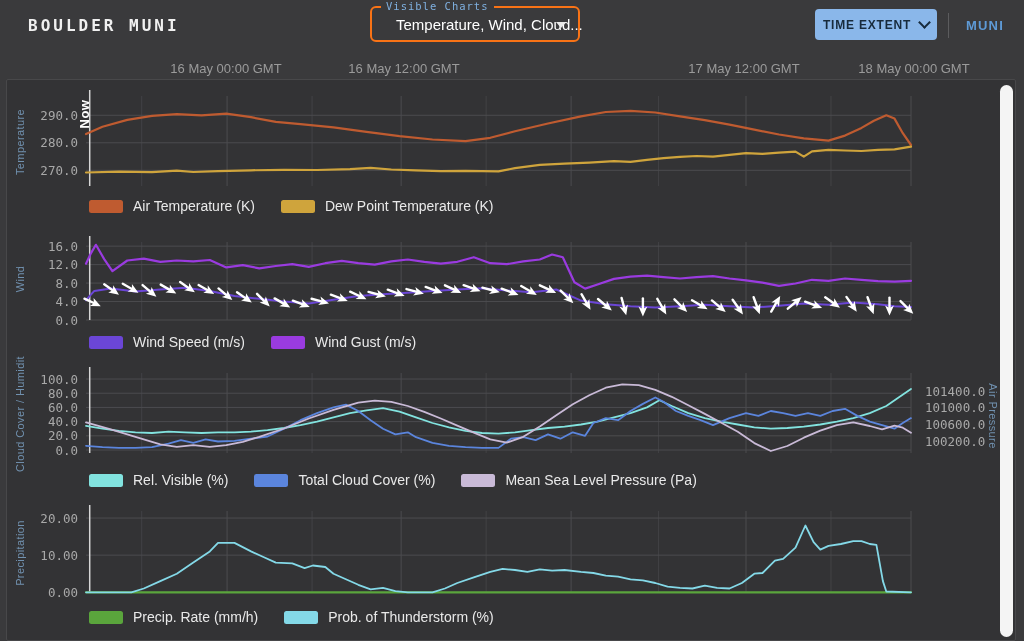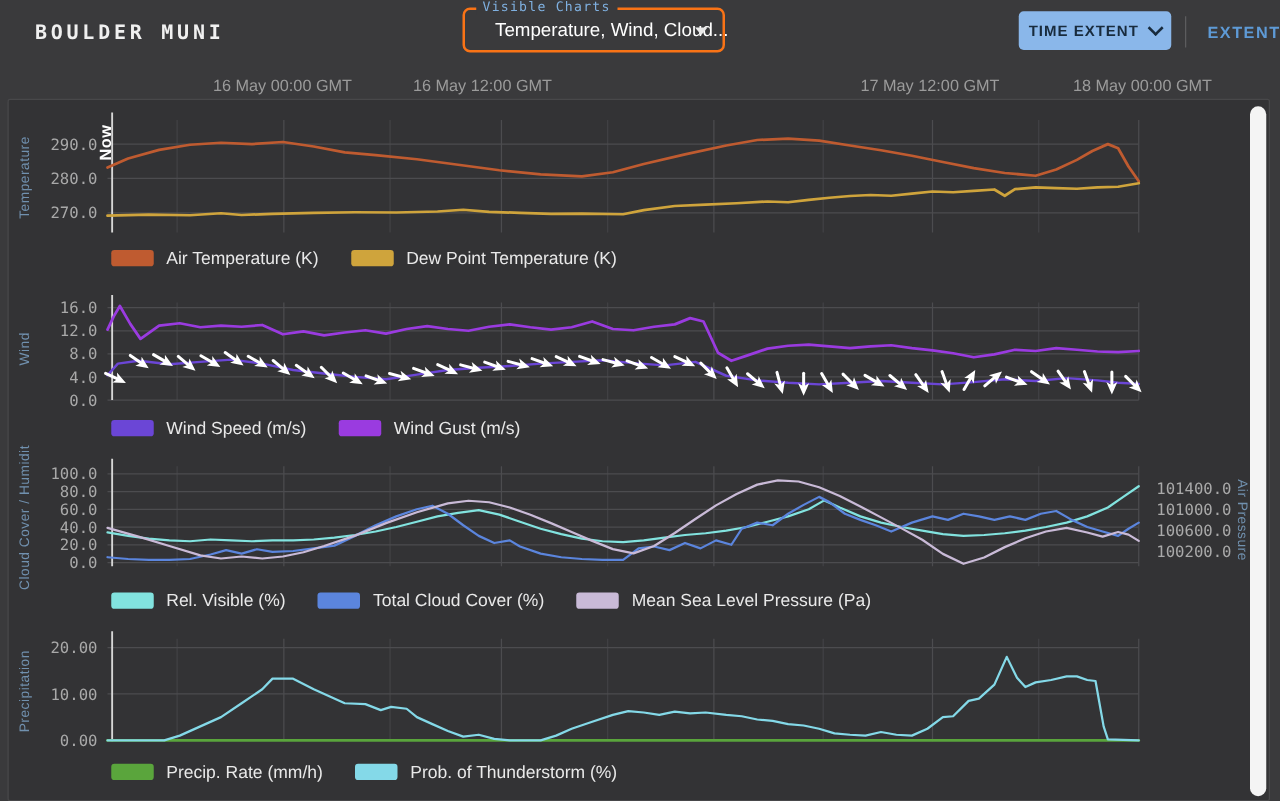--- a/index.html
+++ b/index.html
@@ -66,26 +66,26 @@
     <span class="caret"></span>
   </div>
 
 
   <button class="time-extent">
     <span>TIME EXTENT</span>
     <span class="chev"></span>
   </button>
 
   <div class="hdivider"></div>
-  <div class="close-btn">EXTENT</div>
+  <div class="close-btn">MUNI</div>
 </div>
 
 <div class="time-axis">
   <span class="tl" style="left:131px">16 May 00:00 GMT</span>
-  <span class="tl" style="left:291px">16 May 12:00 GMT</span>
+  <span class="tl" style="left:309px">16 May 12:00 GMT</span>
   <span class="tl" style="left:649px">17 May 12:00 GMT</span>
   <span class="tl" style="left:819px">18 May 00:00 GMT</span>
 </div>
 
 <div class="panel">
   <svg style="top:7px" width="996" height="110" viewBox="6 86 996 110">
       <line x1="140.6875" x2="140.6875" y1="95" y2="185" stroke="#424245" stroke-width="1"></line>
       <line x1="311.05" x2="311.05" y1="95" y2="185" stroke="#424245" stroke-width="1"></line>
       <line x1="485.125" x2="485.125" y1="95" y2="185" stroke="#424245" stroke-width="1"></line>
       <line x1="657.55" x2="657.55" y1="95" y2="185" stroke="#424245" stroke-width="1"></line>

